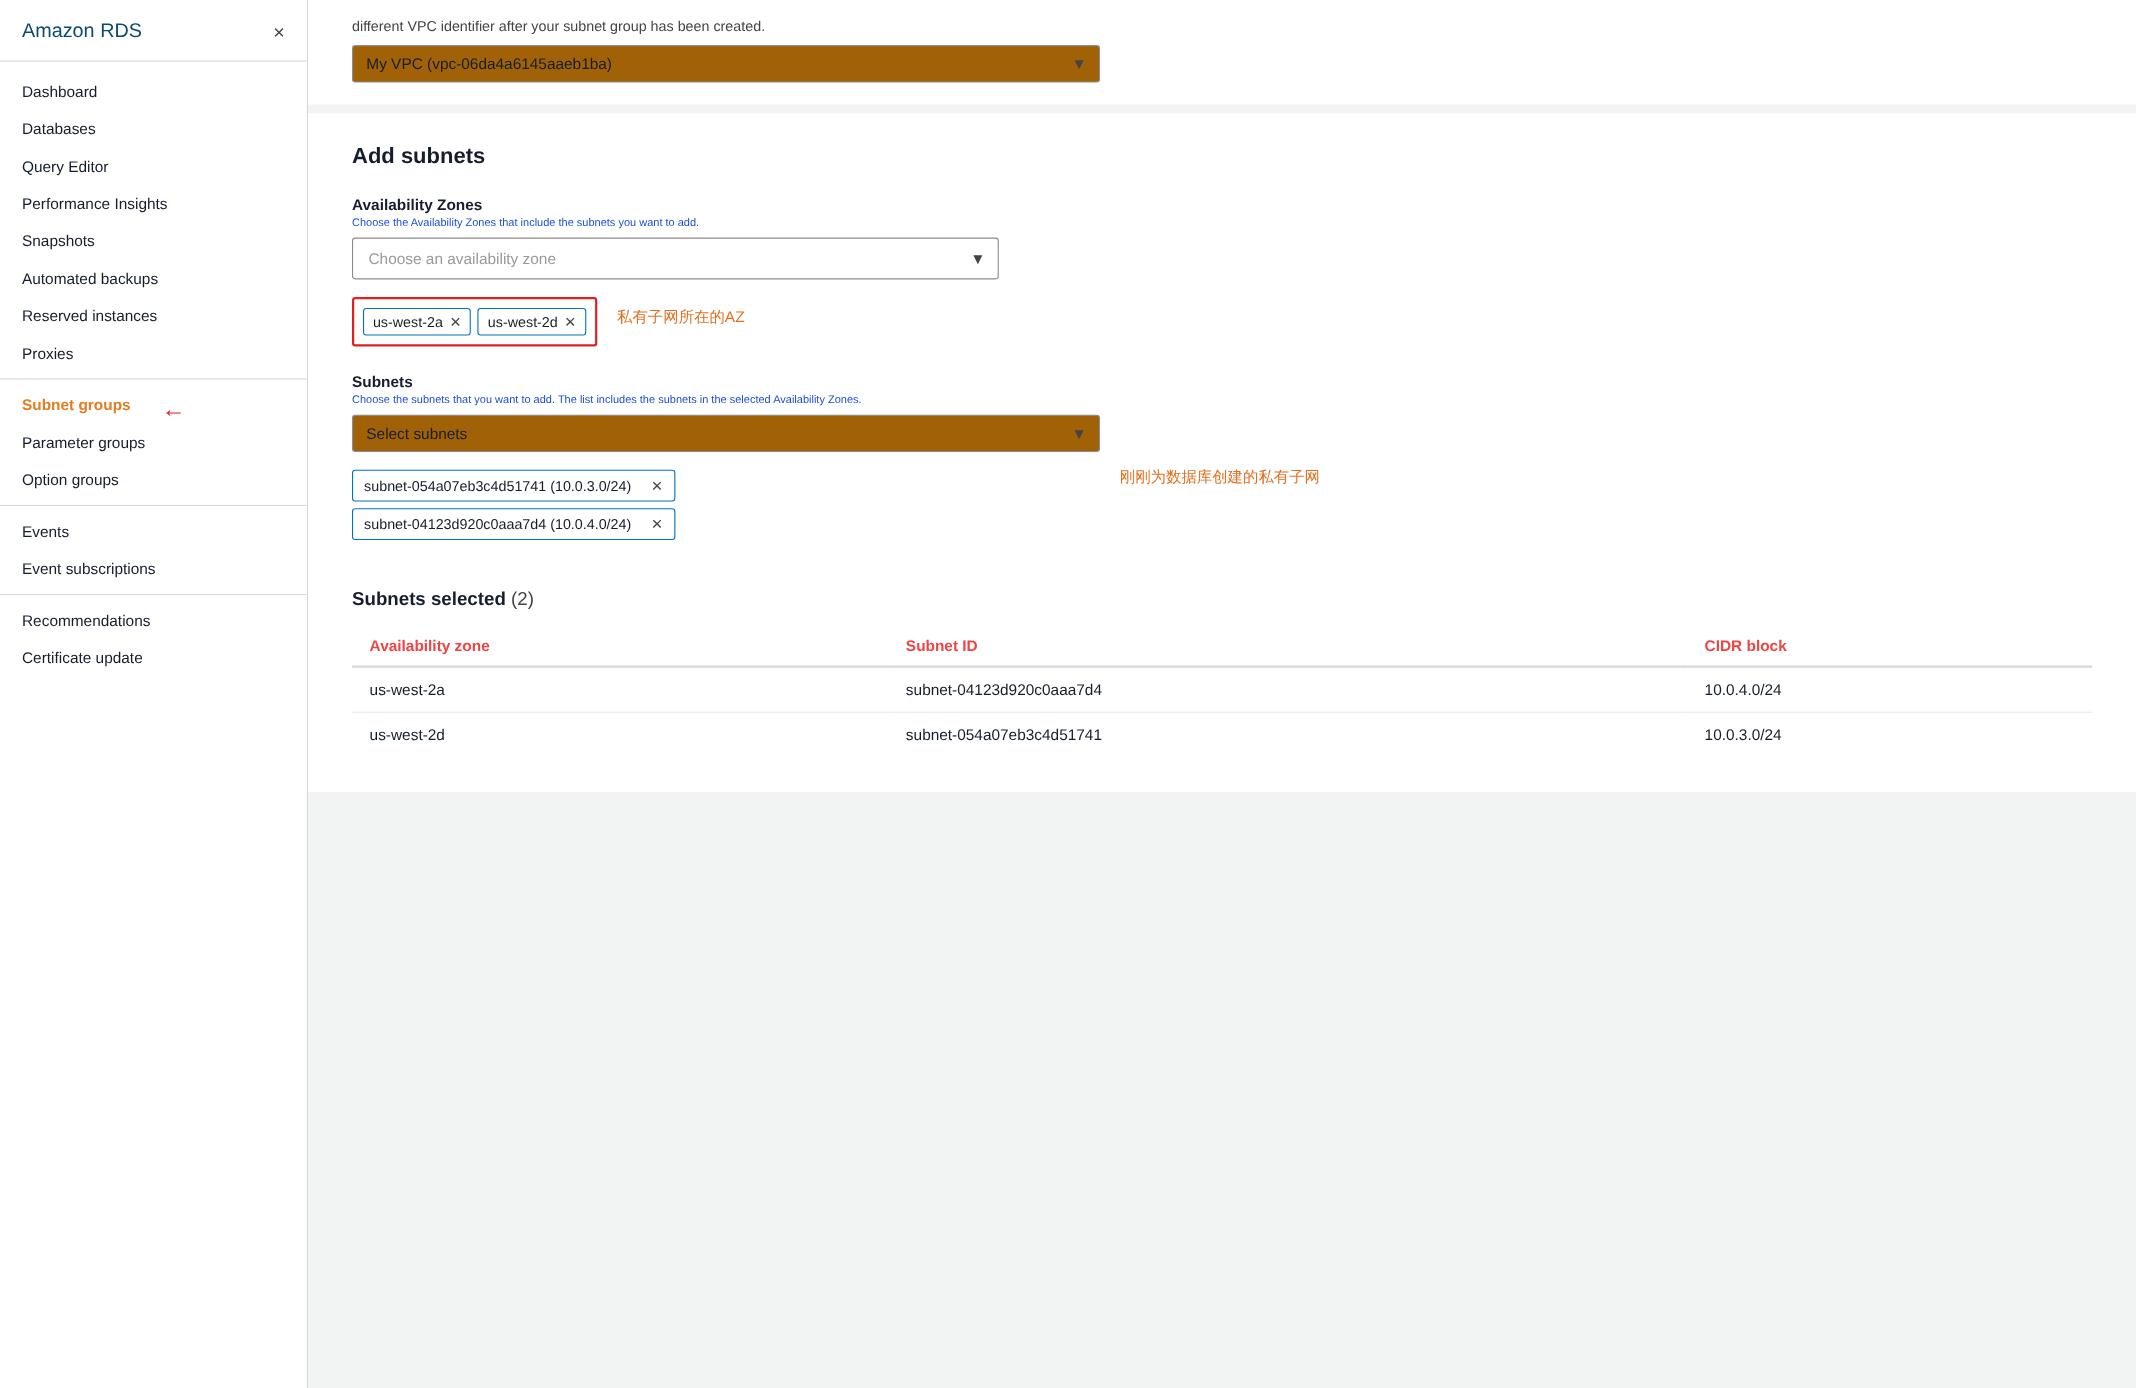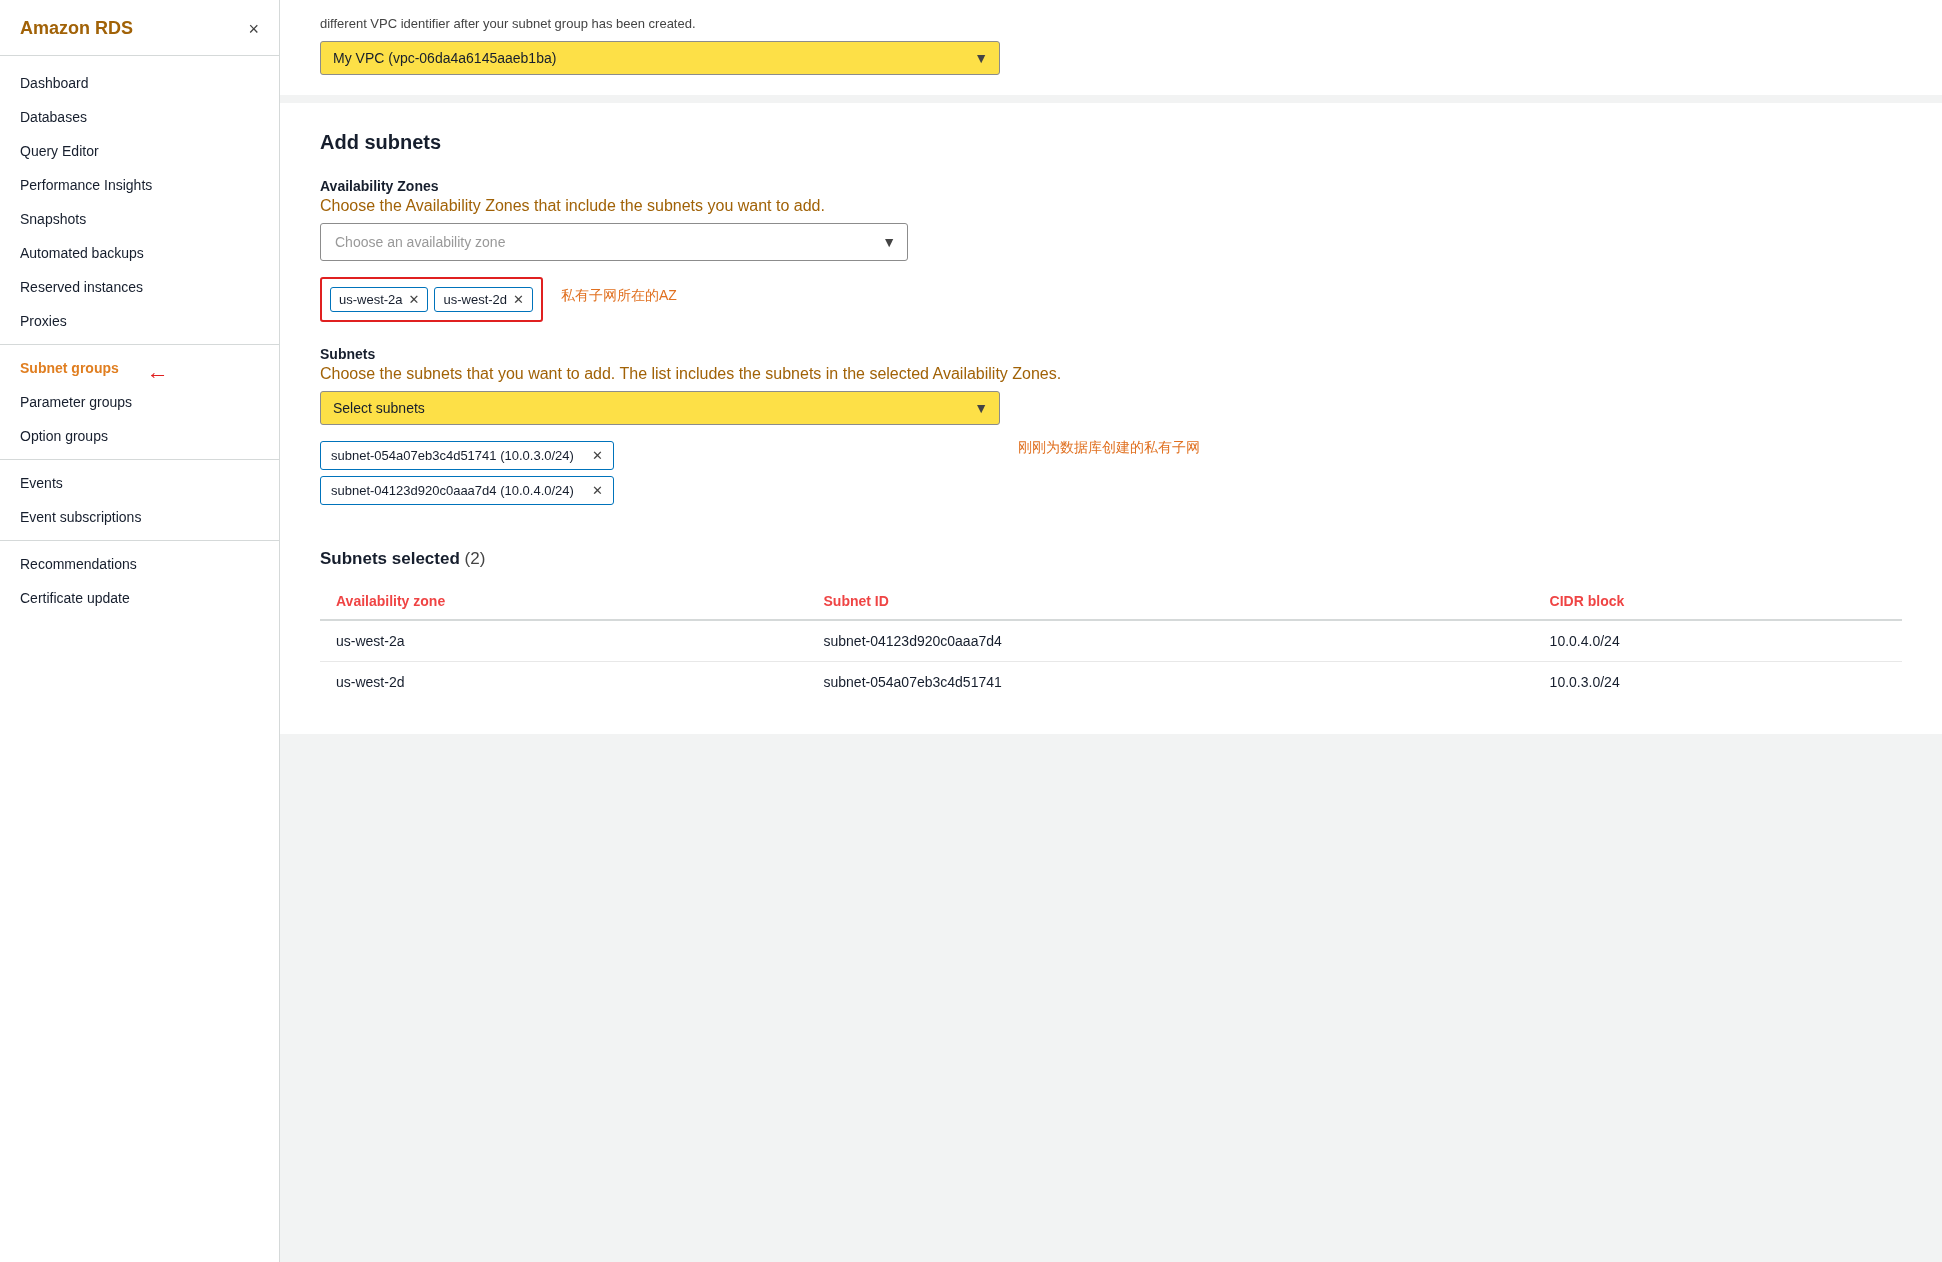--- a/index.html
+++ b/index.html
@@ -18,22 +18,22 @@
     }
     .sidebar-header {
       display: flex;
       align-items: center;
       justify-content: space-between;
       padding: 18px 20px 16px 20px;
       border-bottom: 1px solid #d5d9d9;
     }
     .sidebar-title {
       font-size: 18px;
-      font-weight: 700;
-      color: #a16207;
+      font-weight: 400;
+      color: #0c4a6e;
     }
     .sidebar-close {
       font-size: 18px;
       cursor: pointer;
       color: #444;
       background: none;
       border: none;
       line-height: 1;
     }
     .sidebar-nav {
@@ -80,21 +80,21 @@
     .select-wrapper {
       position: relative;
       display: inline-block;
       width: 680px;
     }
     .select-wrapper select {
       width: 100%;
       padding: 8px 36px 8px 12px;
       border: 1px solid #8c8c8c;
       border-radius: 3px;
-      background: #fde047;
+      background: #a16207;
       font-size: 14px;
       color: #161e2d;
       appearance: none;
       cursor: pointer;
     }
     .select-arrow {
       position: absolute;
       right: 12px;
       top: 50%;
       transform: translateY(-50%);
@@ -118,22 +118,22 @@
     .field-group {
       margin-bottom: 24px;
     }
     .field-label {
       font-weight: 700;
       font-size: 14px;
       color: #161e2d;
       margin-bottom: 3px;
     }
     .field-description {
-      font-size: 16px;
-      color: #a16207;
+      font-size: 10px;
+      color: #1d4ed8;
       margin-bottom: 8px;
     }
 
     .az-dropdown-wrapper {
       position: relative;
       width: 588px;
     }
     .az-dropdown {
       width: 100%;
       padding: 10px 36px 10px 14px;

